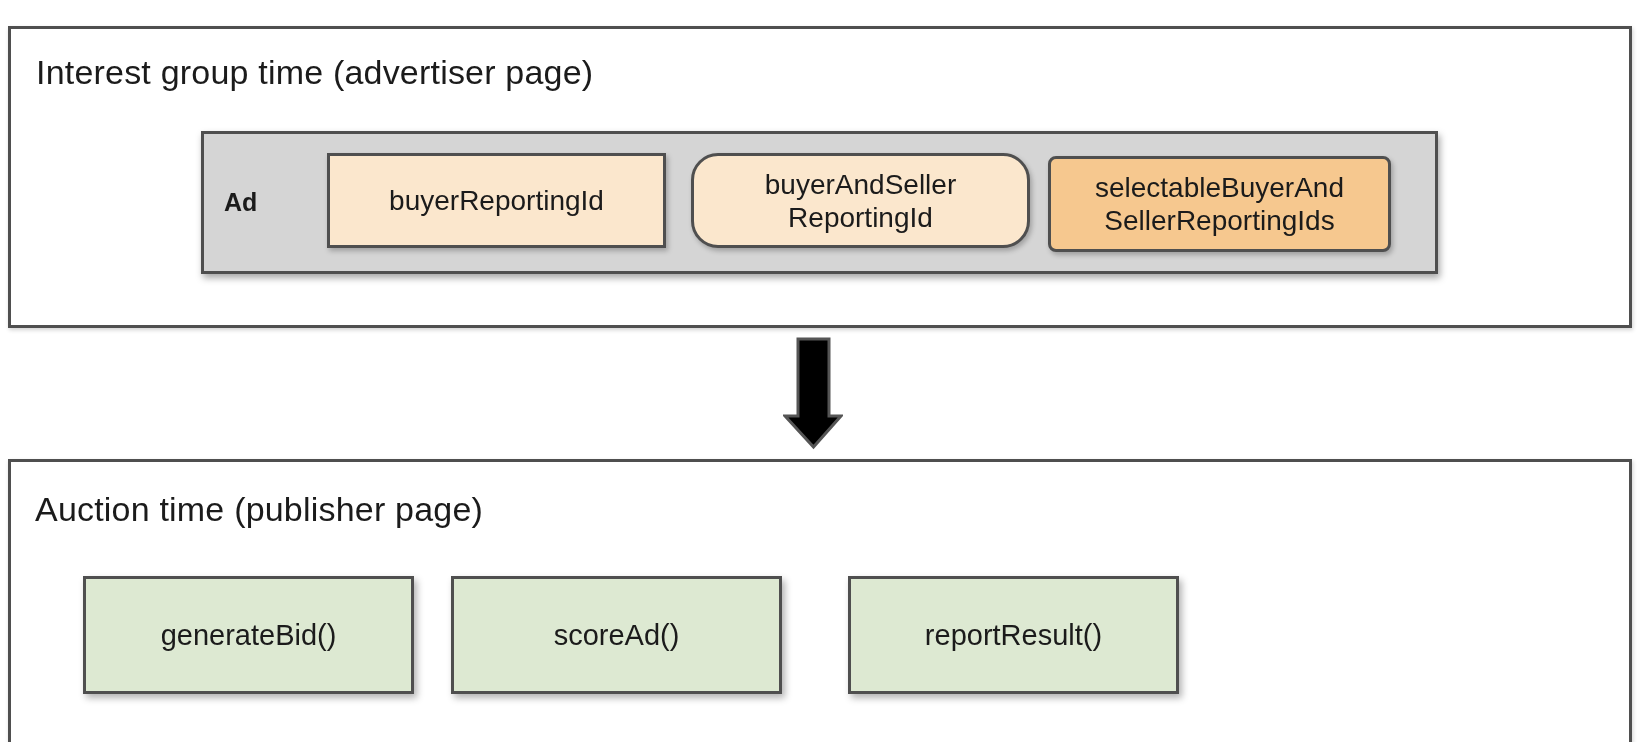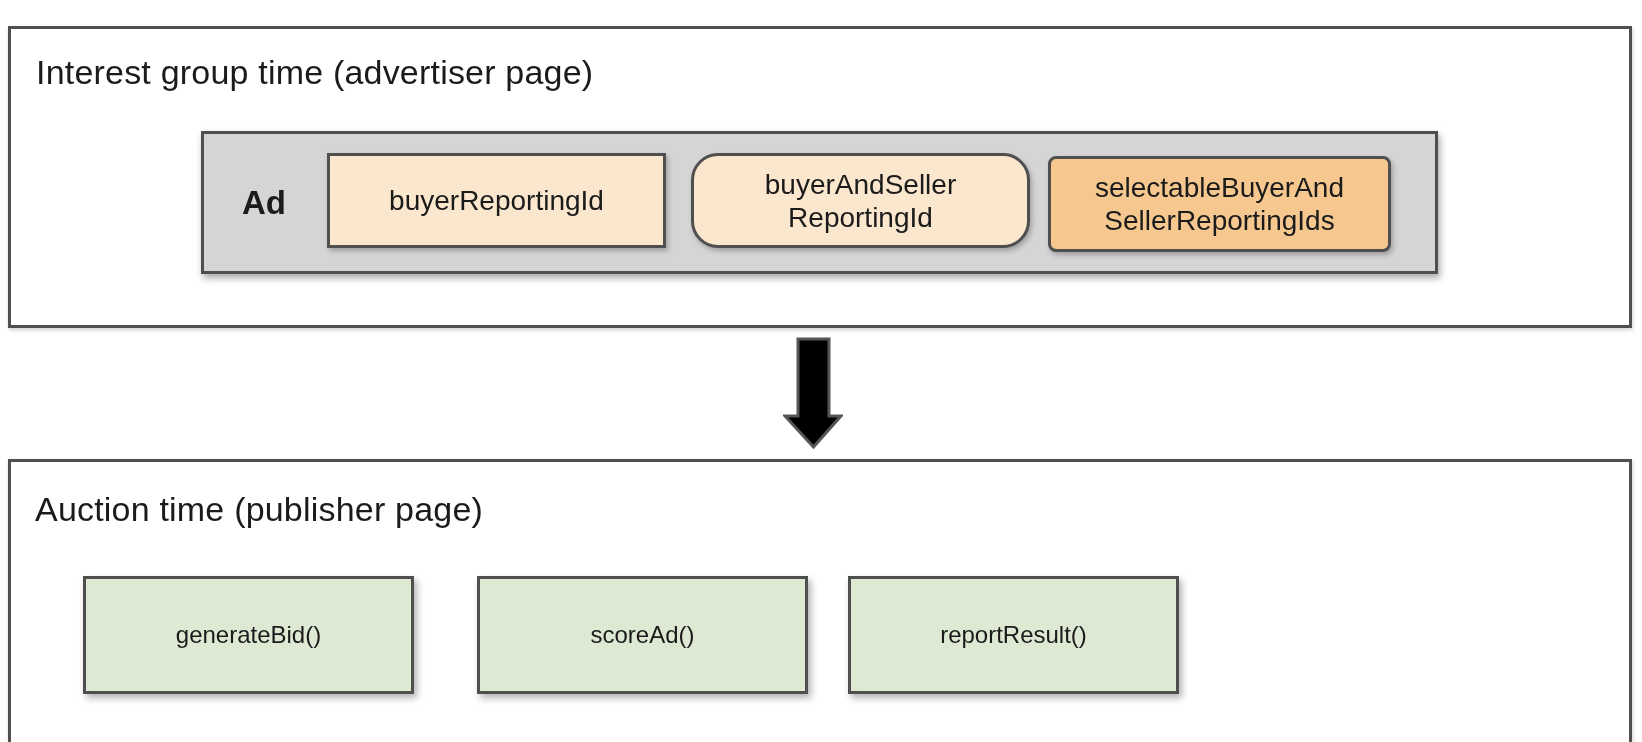--- a/index.html
+++ b/index.html
@@ -45,24 +45,24 @@
     position:absolute;
     left:190px;top:102px;
     width:1237px;height:143px;
     box-sizing:border-box;
     background:var(--gray-fill);
     border:3px solid var(--border-dark);
     box-shadow:2px 4px 7px rgba(0,0,0,0.35);
   }
   .ad-label{
     position:absolute;
-    left:38px;top:0;height:100%;
+    left:20px;top:0;height:100%;
     display:flex;align-items:center;
     font-weight:bold;
-    font-size:33px;
+    font-size:25px;
   }
   .id-box{
     position:absolute;
     box-sizing:border-box;
     border:3px solid var(--border-dark);
     display:flex;align-items:center;justify-content:center;
     text-align:center;
     font-size:28px;
     line-height:33px;
     white-space:pre-line;
@@ -78,25 +78,25 @@
     width:60px;height:113px;
   }
   .fn-box{
     position:absolute;
     top:114px;
     width:331px;height:118px;
     box-sizing:border-box;
     background:var(--green-fill);
     border:3px solid var(--border-dark);
     display:flex;align-items:center;justify-content:center;
-    font-size:24px;
+    font-size:29px;
     box-shadow:3px 4px 7px rgba(0,0,0,0.3);
   }
   #fn-box-0{left:72px;}
-  #fn-box-1{left:466px;text-align:center;}
+  #fn-box-1{left:440px;text-align:center;}
   #fn-box-2{left:837px;}
   #fn-box-3{left:1219px;}
 </style>
 </head>
 <body>
 
 <div class="canvas">
 
   <div class="section" id="interest-group">
     <div class="section-title">Interest group time (advertiser page)</div>

